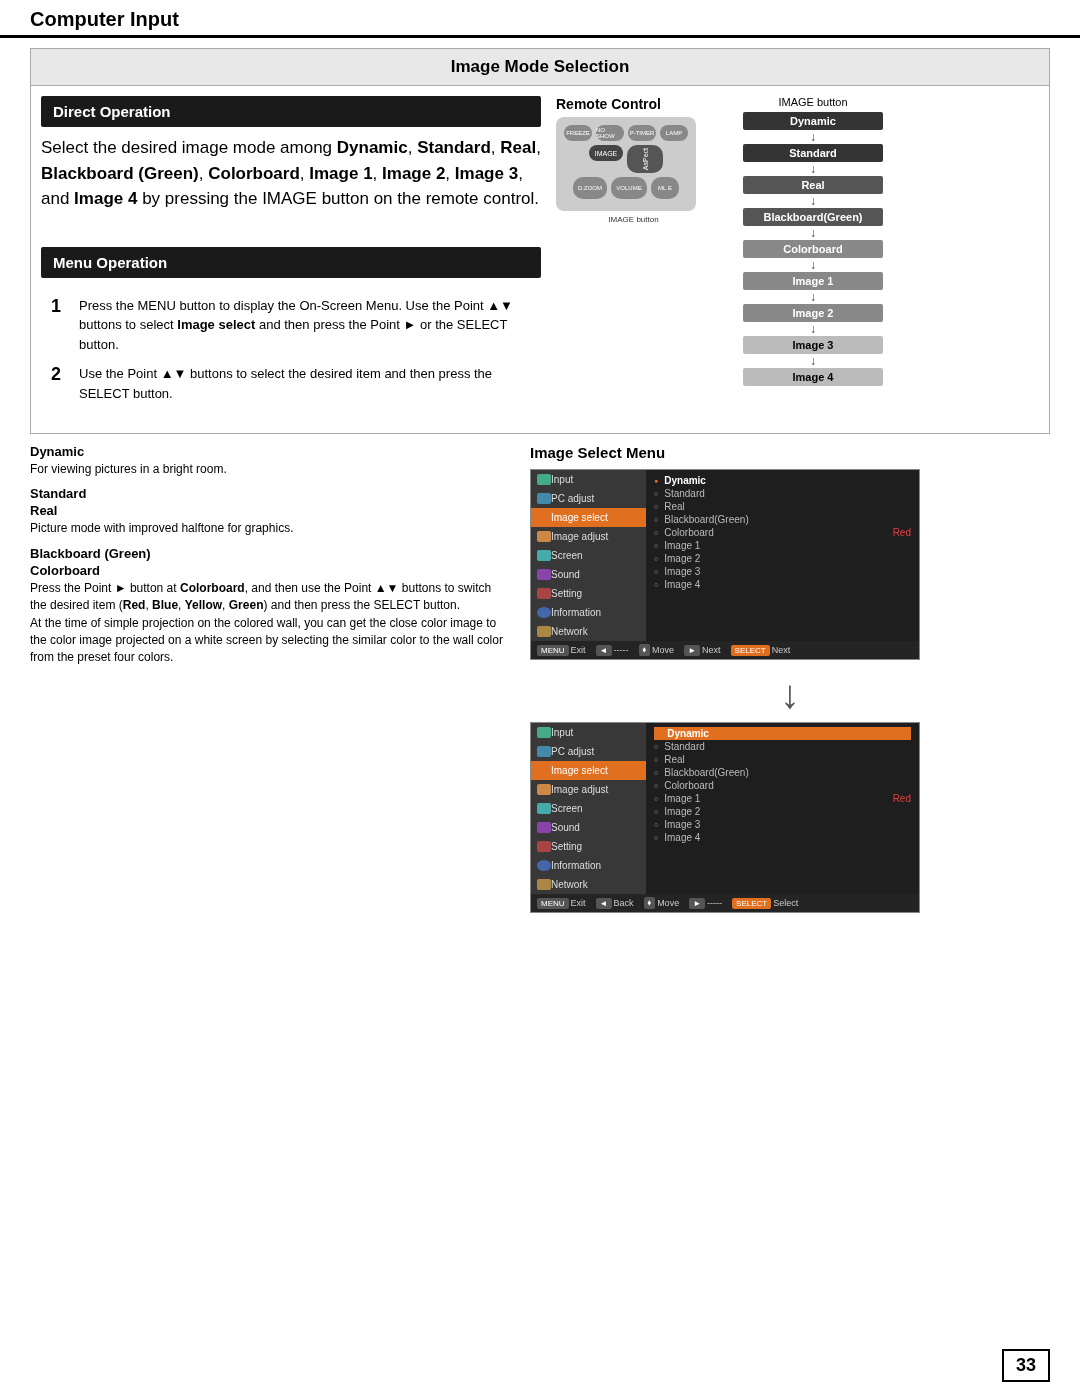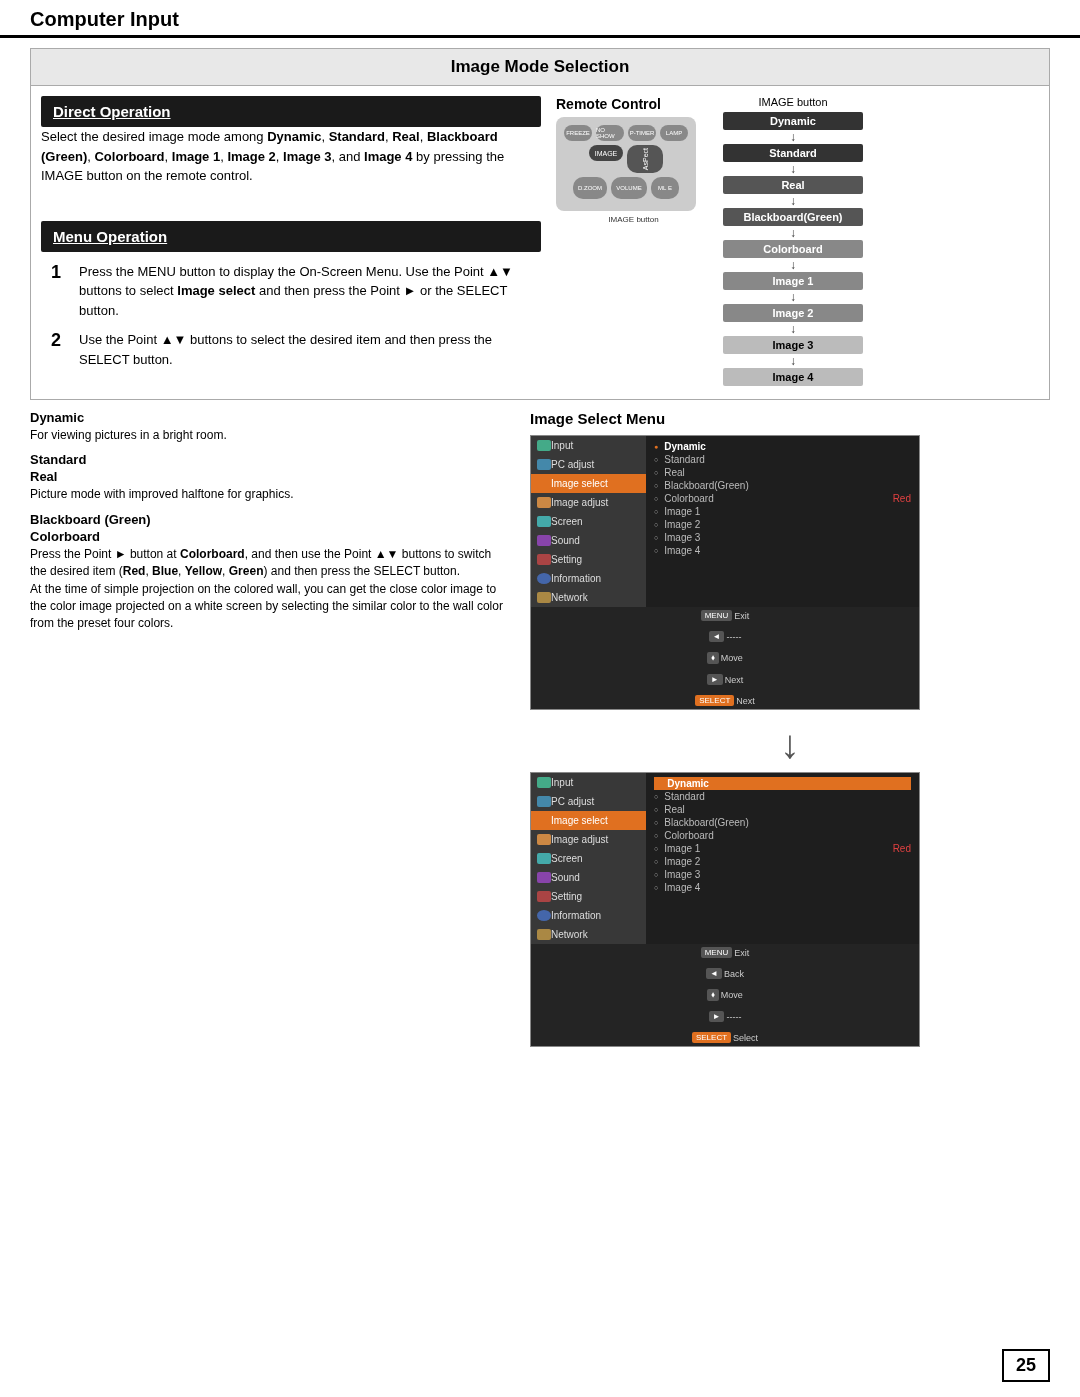--- a/index.html
+++ b/index.html
@@ -62,34 +62,34 @@
       flex: 1;
     }
 
     
     .op-bar {
       background: #1a1a1a;
       color: #fff;
       font-size: 15px;
       font-weight: bold;
       padding: 7px 12px;
+      margin-bottom: 8px;
       border-radius: 2px;
-      text-decoration: underline;
     }
 
     .op-text {
-      font-size: 13px;
+      font-size: 17px;
       line-height: 1.5;
       margin-bottom: 5px;
     }
 
     
     .remote-area {
       display: flex;
-      gap: 12px;
+      gap: 32px;
       align-items: flex-start;
     }
 
     .remote-label {
       font-size: 14px;
       font-weight: bold;
       margin-bottom: 5px;
     }
 
     
@@ -314,21 +314,20 @@
     }
 
     .osd-footer {
       background: rgba(40,40,40,0.9);
       display: flex;
       gap: 10px;
       padding: 3px 6px;
       font-size: 9px;
       color: #ccc;
       align-items: center;
-      flex-direction: column;
     }
 
     .osd-footer-item {
       display: flex;
       align-items: center;
       gap: 2px;
     }
 
     .footer-key {
       background: #555;
@@ -638,13 +637,13 @@
             <span>Select</span>
           </div>
         </div>
       </div>
 
     </div>
   </div>
 
 </div>
 
-<div class="page-footer">25</div>
+<div class="page-footer">33</div>
 
 </body></html>

